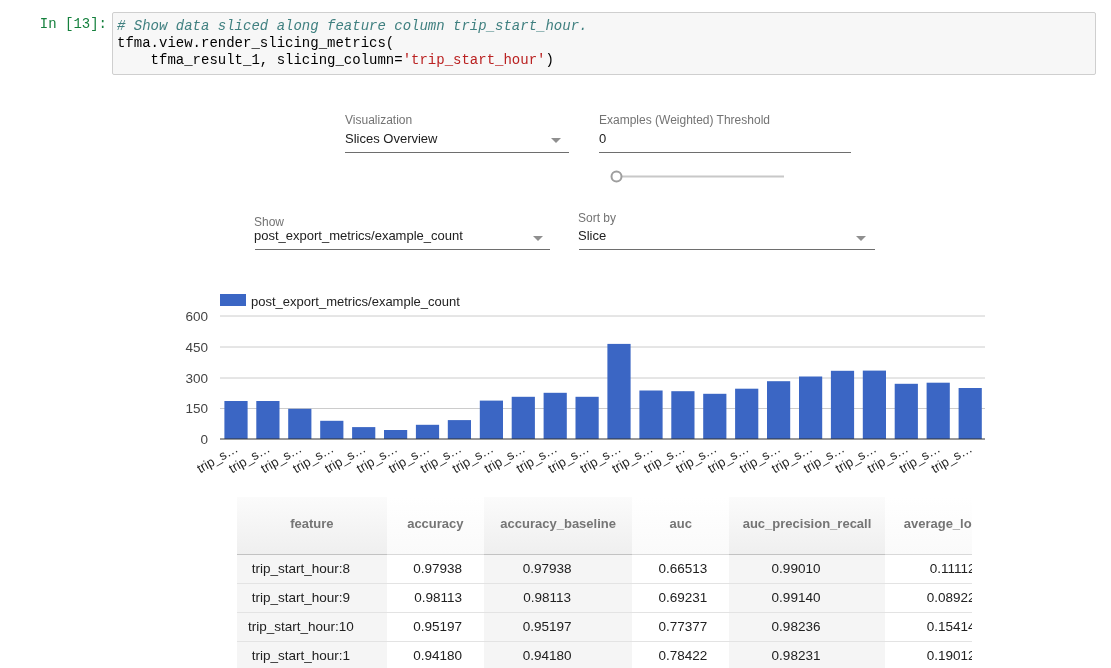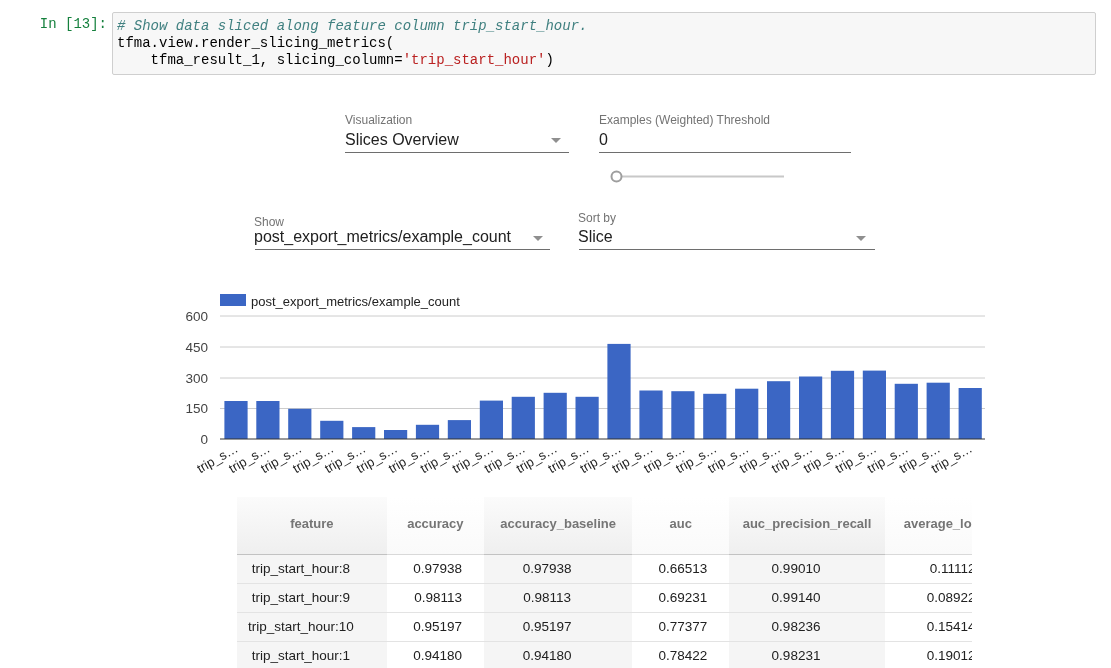--- a/index.html
+++ b/index.html
@@ -12,21 +12,21 @@
             color:#15803d; }
   .cell { left:112px; top:12px; width:984px; height:63px; background:#f7f7f7;
           border:1px solid #cfcfcf; border-radius:2px; }
   .cell pre { margin:0; padding:5px 0 0 4px;
               font-family:"Liberation Mono", monospace; font-size:14px; line-height:17px;
               color:#000; }
   .com { color:#408080; font-style:italic; }
   .str { color:#BA2121; }
   
   .wlabel { font-size:12px; color:#737373;text-align:center; }
-  .wvalue { font-size:16px; color:#212121; }
+  .wvalue { font-size:13px; color:#212121; }
   .uline  { height:1.2px; background:#6e6e6e; }
   .arrow  { width:0; height:0; border-left:5px solid transparent; border-right:5px solid transparent;
             border-top:5.5px solid #8f8f8f; }
   
   .tblwrap { left:237px; top:497px; width:735px; height:171px; overflow:hidden; }
   table { border-collapse:collapse; table-layout:fixed; width:768px; }
   th { height:57px; font-weight:bold; font-size:13px; color:#757575; text-align:center; padding-bottom:3px;
        background:linear-gradient(#ffffff, #fafafa); border-bottom:1px solid #d9d9d9; }
   th.g { background:linear-gradient(#fbfbfb, #efefef); border-bottom:1px solid #c2c2c2; }
   td { height:29px; font-size:13.5px; color:#212121; text-align:right; padding-right:22px;

